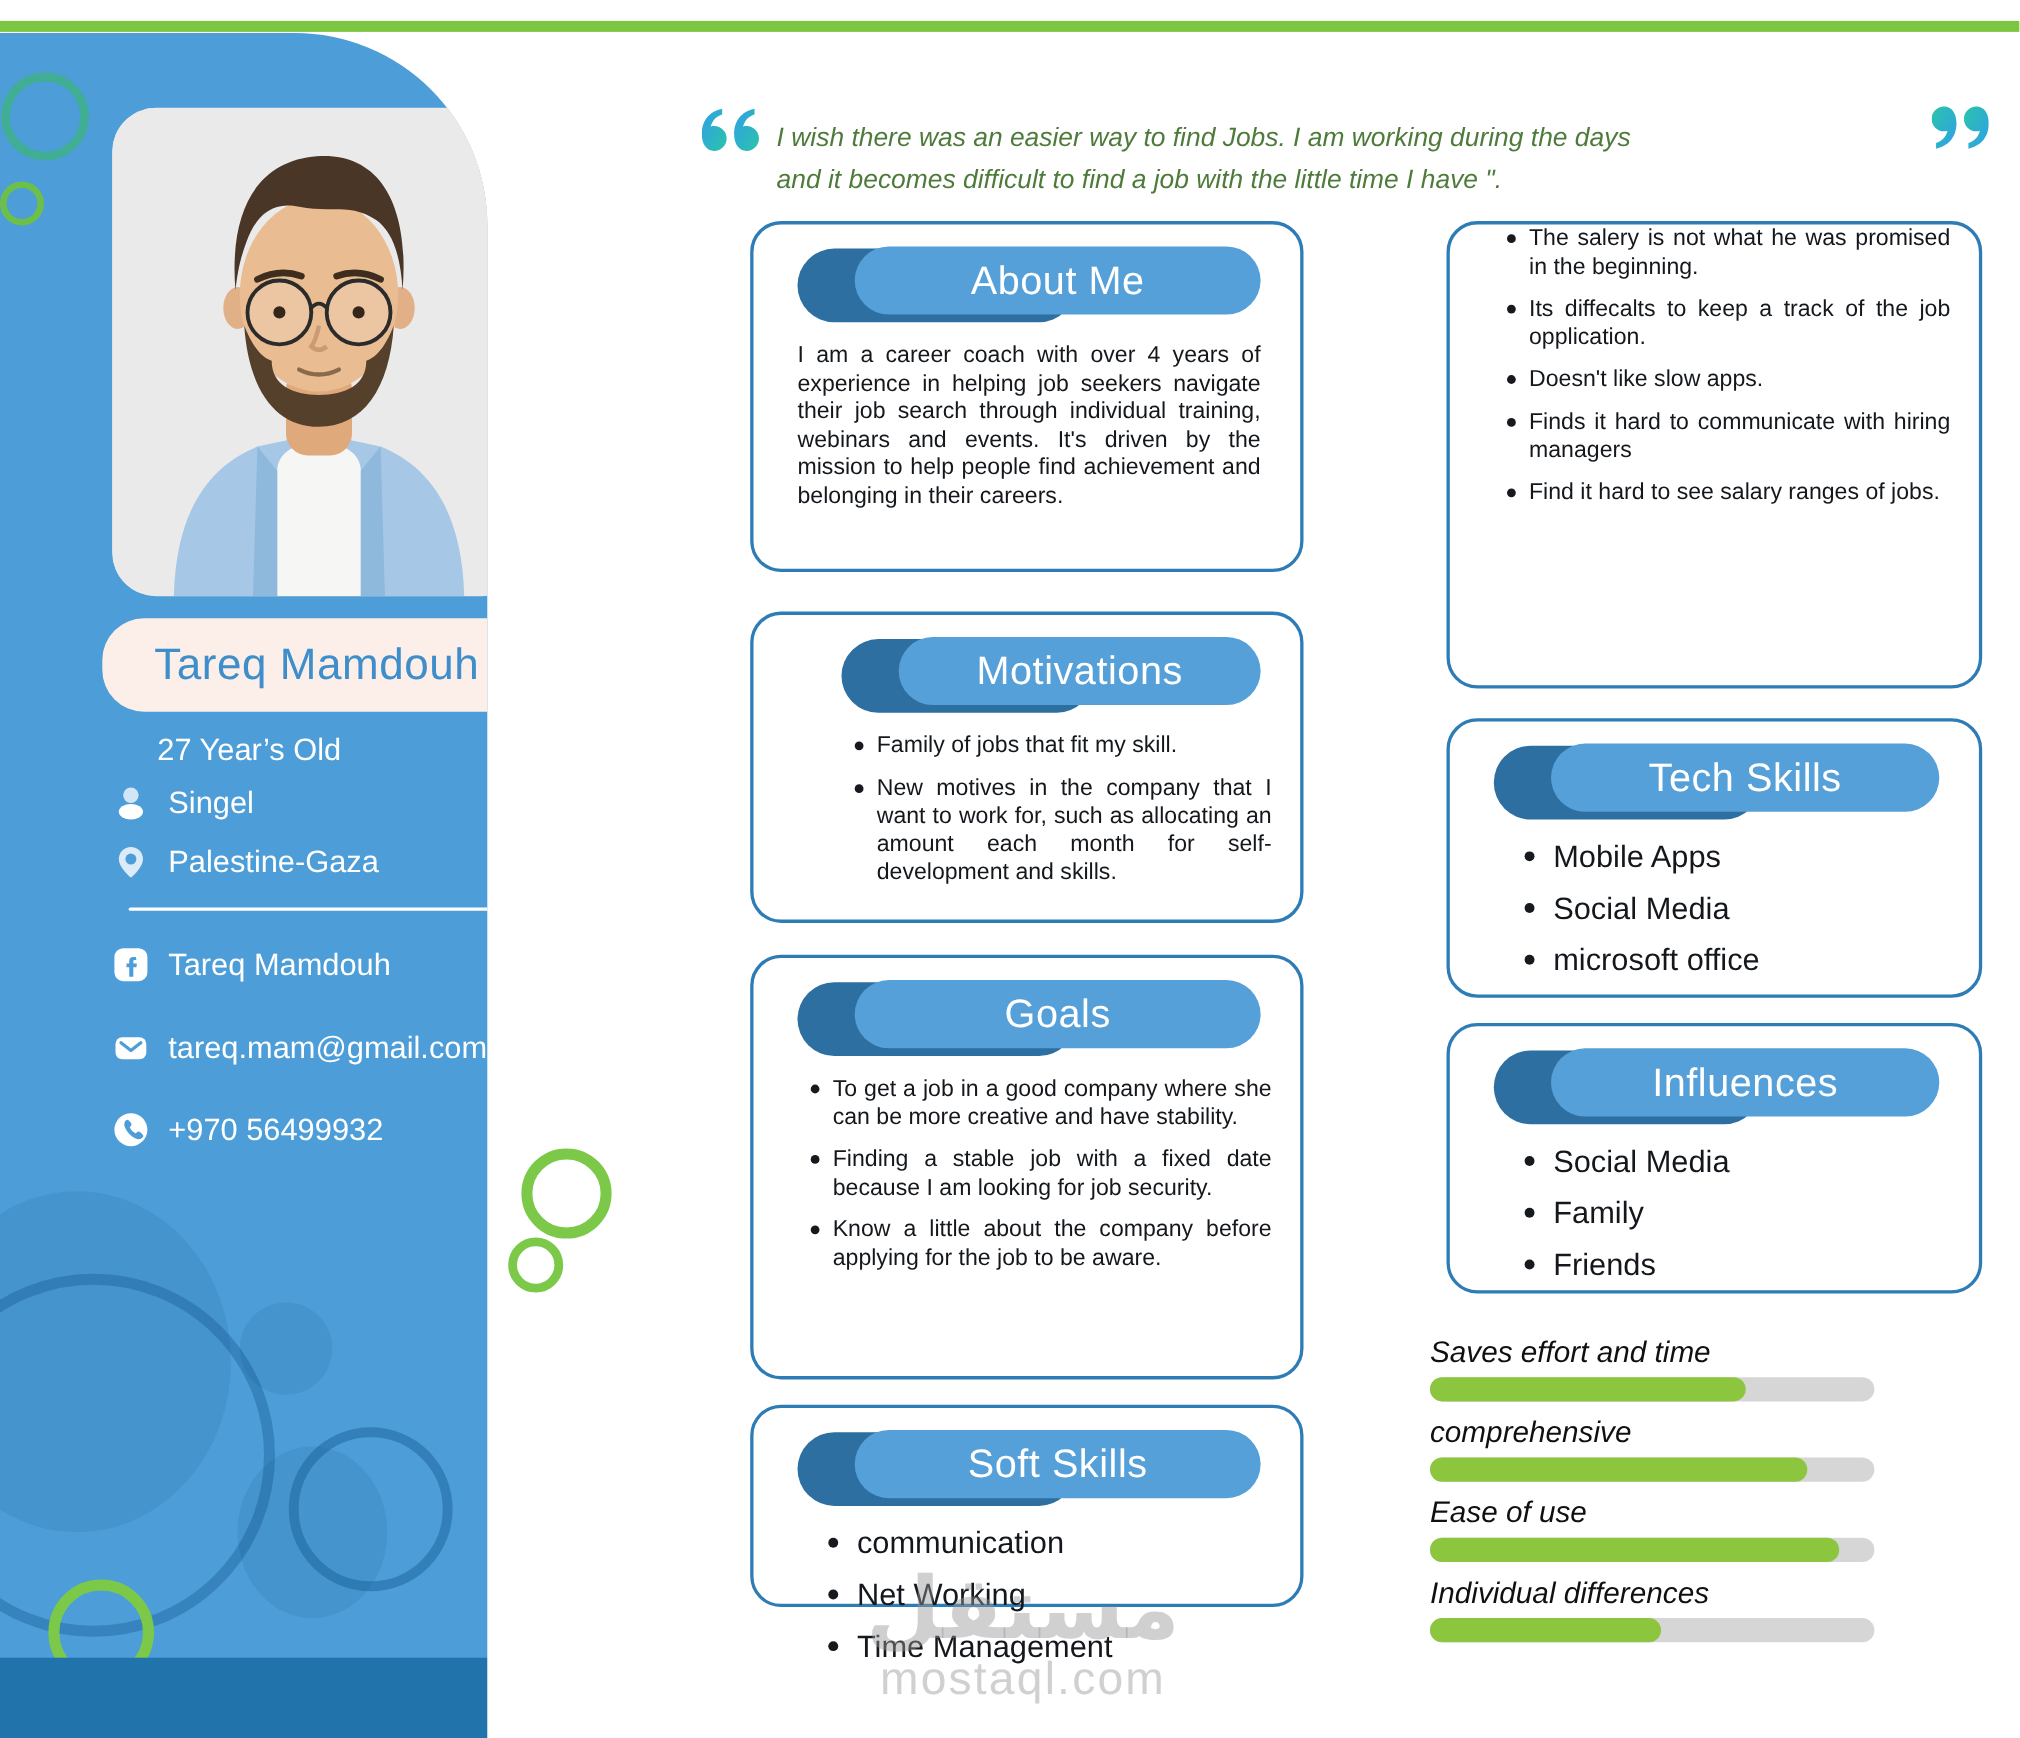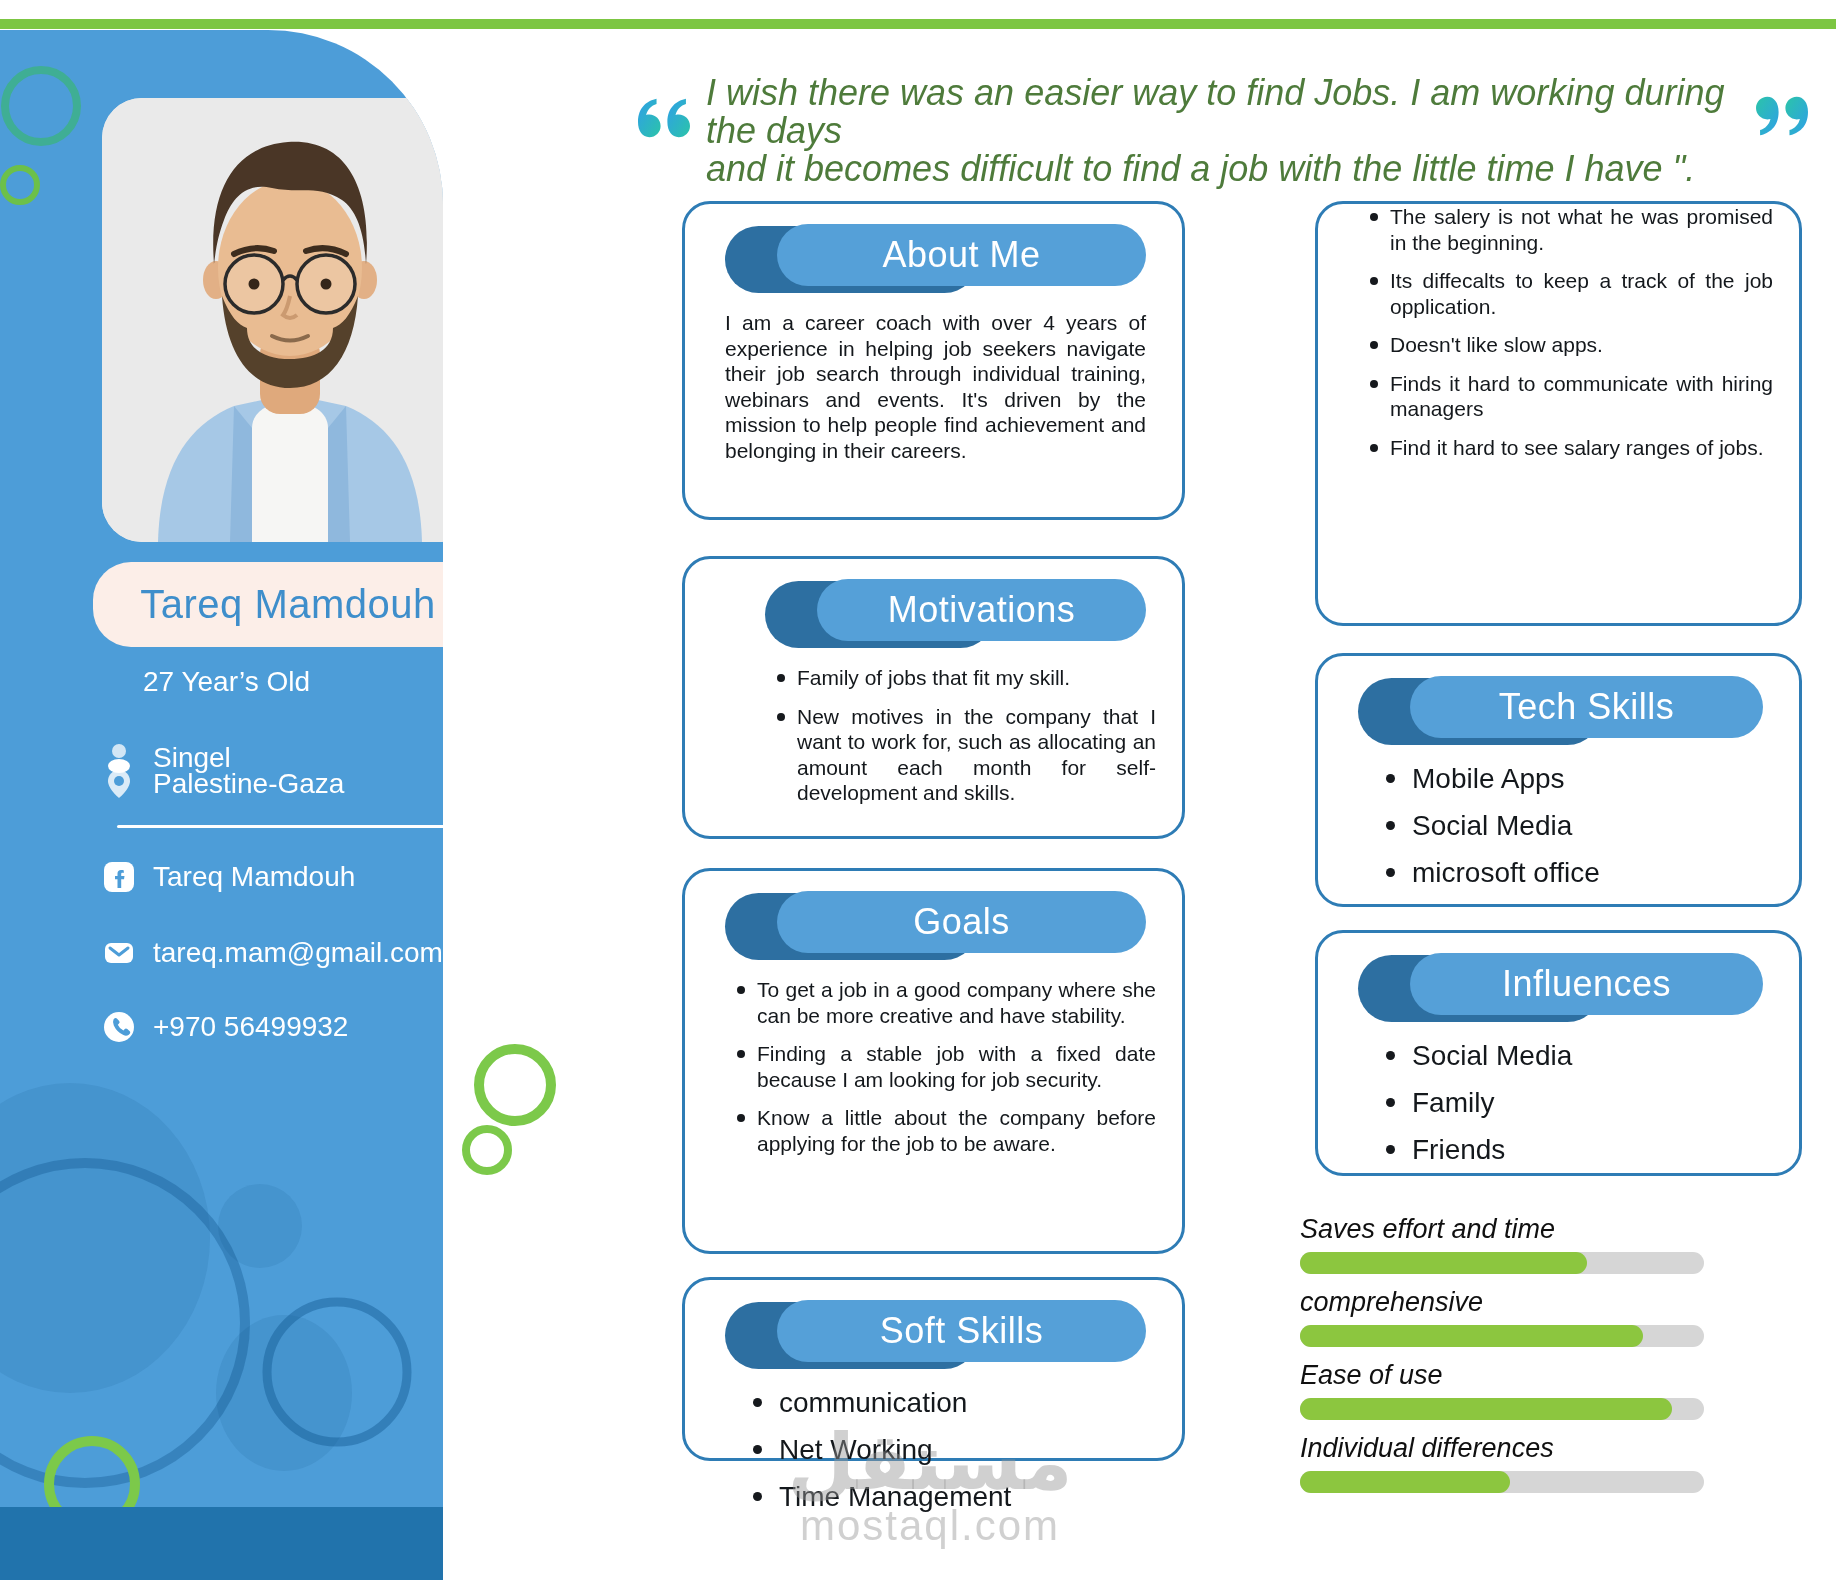--- a/index.html
+++ b/index.html
@@ -22,21 +22,21 @@
     background:#EAEAEA;overflow:hidden;}
   .name-plate{position:absolute;left:93px;top:532px;width:390px;height:85px;border-radius:38px;
     background:var(--plate,#FCEEE8);display:flex;align-items:center;justify-content:center;}
   .name-plate span{font-size:40px;color:var(--name,#3E8ECB);font-weight:500;letter-spacing:0.5px;}
 
   .srow{position:absolute;display:flex;align-items:center;gap:18px;height:40px;color:#fff;font-size:28px;}
   .srow .sicon{width:32px;height:32px;flex:0 0 auto;display:block;}
   .divider{position:absolute;left:117px;top:795px;width:366px;height:3px;background:#fff;border-radius:2px;}
 
   
-  .quote-text{left:706px;top:74px;width:1056px;font-size:36px;line-height:38px;font-style:italic;
+  .quote-text{left:706px;top:107px;width:1056px;font-size:24px;line-height:38px;font-style:italic;
     color:var(--quote,#4E7B3B);}
   .qicon{position:absolute;}
 
   
   .card{position:absolute;background:#fff;border:3px solid var(--card-border,#2E7CB5);border-radius:28px;box-sizing:border-box;}
   .card-header{position:relative;height:62px;margin:20px 36px 24px 40px;}
   .pill-dark{position:absolute;left:0;top:2px;bottom:-7px;width:60%;background:var(--pill-dark,#2D6FA1);border-radius:34px;}
   .pill-light{position:absolute;left:52px;right:0;top:0;bottom:0;background:var(--pill,#55A0D8);
     border-radius:32px;display:flex;align-items:center;justify-content:center;text-align:right;}
   .pill-light span{color:#fff;font-size:36px;letter-spacing:0.5px;}
@@ -108,21 +108,21 @@
   </div>
 
   <div class="name-plate">
     <span>Tareq Mamdouh</span>
   </div>
 
   <div class="srow" style="left:143px;top:632px;">
     <span>27 Year’s Old</span>
   </div>
 
-  <div class="srow" style="left:103px;top:680px;margin-top:28px;">
+  <div class="srow" style="left:103px;top:680px;">
     <svg class="sicon" viewBox="0 0 32 32">
       <circle cx="16" cy="9" r="7" fill="rgba(255,255,255,0.75)"></circle>
       <ellipse cx="16" cy="24" rx="11" ry="7" fill="#ffffff"></ellipse>
     </svg>
     <span>Singel</span>
   </div>
 
   <div class="srow" style="left:103px;top:734px;">
     <svg class="sicon" viewBox="0 0 32 32">
       <path d="M16,2 C9.9,2 5,6.9 5,13 C5,21 16,30 16,30 C16,30 27,21 27,13 C27,6.9 22.1,2 16,2 Z" fill="rgba(255,255,255,0.8)"></path>

